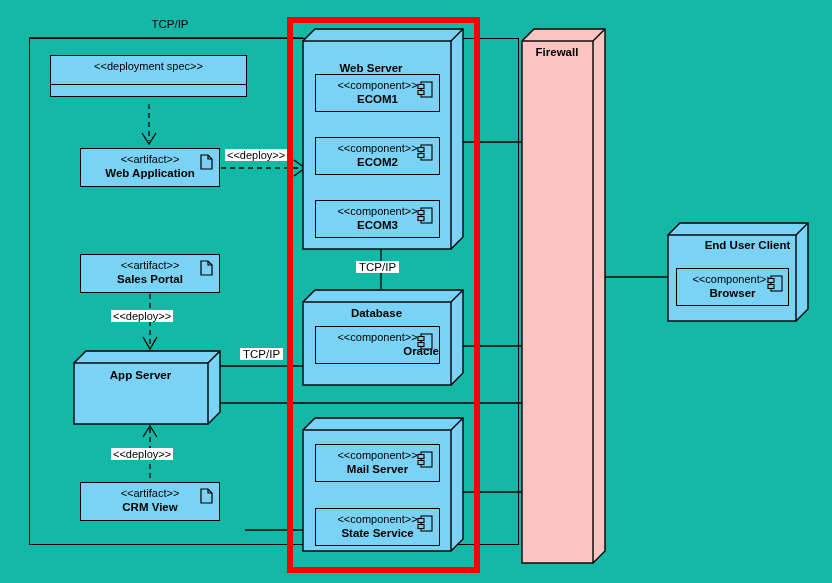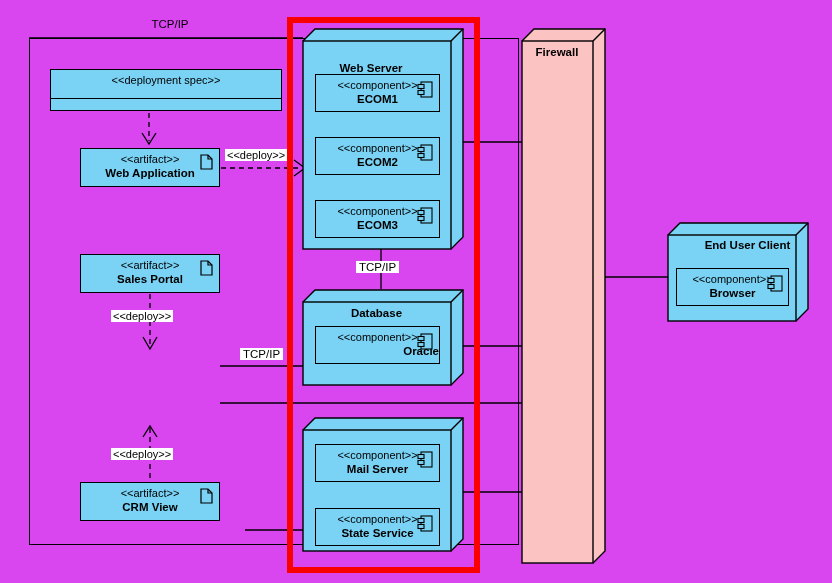--- a/index.html
+++ b/index.html
@@ -4,21 +4,21 @@
 <style>
   html, body {
     margin: 0;
     padding: 0;
     background: #ffffff;
   }
   #canvas {
     position: relative;
     width: 832px;
     height: 583px;
-    background: #d946ef;
+    background: #14b8a6;
     font-family: "Liberation Sans", sans-serif;
     overflow: hidden;
     text-decoration: underline;
   }
   .abs { position: absolute; }
 
   
   .lbl {
     position: absolute;
     font-size: 11.5px;
@@ -174,21 +174,21 @@
 
     <line x1="245" y1="530" x2="311" y2="530" stroke="#000" stroke-width="1.3"></line>
 
     <line x1="605" y1="277" x2="668" y2="277" stroke="#000" stroke-width="1.3"></line>
   </svg>
 
   <div class="abs" id="env-box"></div>
 
   <div class="lbl" style="left:140px; top:18px; width:60px;">TCP/IP</div>
 
-  <div class="artifact" style="left:50px; top:69px; width:232px; height:42px;">
+  <div class="artifact" style="left:50px; top:55px; width:197px; height:42px;">
     <div class="stereo" style="top:4px;">&lt;&lt;deployment spec&gt;&gt;</div>
     <div class="compartment"></div>
   </div>
 
   <svg class="edge-svg">
     <line x1="149" y1="104" x2="149" y2="141" stroke="#000" stroke-width="1.3" stroke-dasharray="5,4"></line>
     <polyline points="142,133 149,144 156,133" fill="none" stroke="#000" stroke-width="1.3"></polyline>
   </svg>
 
   <div class="artifact" style="left:80px; top:148px; width:140px; height:39px;">
@@ -214,20 +214,29 @@
       <path d="M8,1 L8,5 L12,5" fill="none" stroke="#000" stroke-width="1.2"></path>
     </svg>
   </div>
 
   <svg class="edge-svg">
     <line x1="150" y1="294" x2="150" y2="346" stroke="#000" stroke-width="1.3" stroke-dasharray="5,4"></line>
     <polyline points="143,337 150,349 157,337" fill="none" stroke="#000" stroke-width="1.3"></polyline>
   </svg>
   <div class="dep-label" style="left:111px; top:310px;">&lt;&lt;deploy&gt;&gt;</div>
 
+  <div class="node" style="left:73px; top:350px; width:148px; height:75px;">
+    <svg width="148" height="75" viewBox="0 0 148 75">
+      <polygon points="1,13 13,1 147,1 147,62 135,74 1,74" fill="#7ad2f4" stroke="none"></polygon>
+      <polyline points="1,13 13,1 147,1 147,62 135,74" fill="none" stroke="#000" stroke-width="1.4"></polyline>
+      <rect x="1" y="13" width="134" height="61" fill="#7ad2f4" stroke="#000" stroke-width="1.4"></rect>
+      <line x1="135" y1="13" x2="147" y2="1" stroke="#000" stroke-width="1.4"></line>
+    </svg>
+    <div class="title" style="top:19px; width:135px;">App Server</div>
+  </div>
 
   <svg class="edge-svg">
     <line x1="150" y1="428" x2="150" y2="480" stroke="#000" stroke-width="1.3" stroke-dasharray="5,4"></line>
     <polyline points="143,437 150,426 157,437" fill="none" stroke="#000" stroke-width="1.3"></polyline>
   </svg>
   <div class="dep-label" style="left:111px; top:448px;">&lt;&lt;deploy&gt;&gt;</div>
 
   <div class="artifact" style="left:80px; top:482px; width:140px; height:39px;">
     <div class="stereo" style="top:4px;">&lt;&lt;artifact&gt;&gt;</div>
     <div class="aname" style="top:18px;">CRM View</div>

